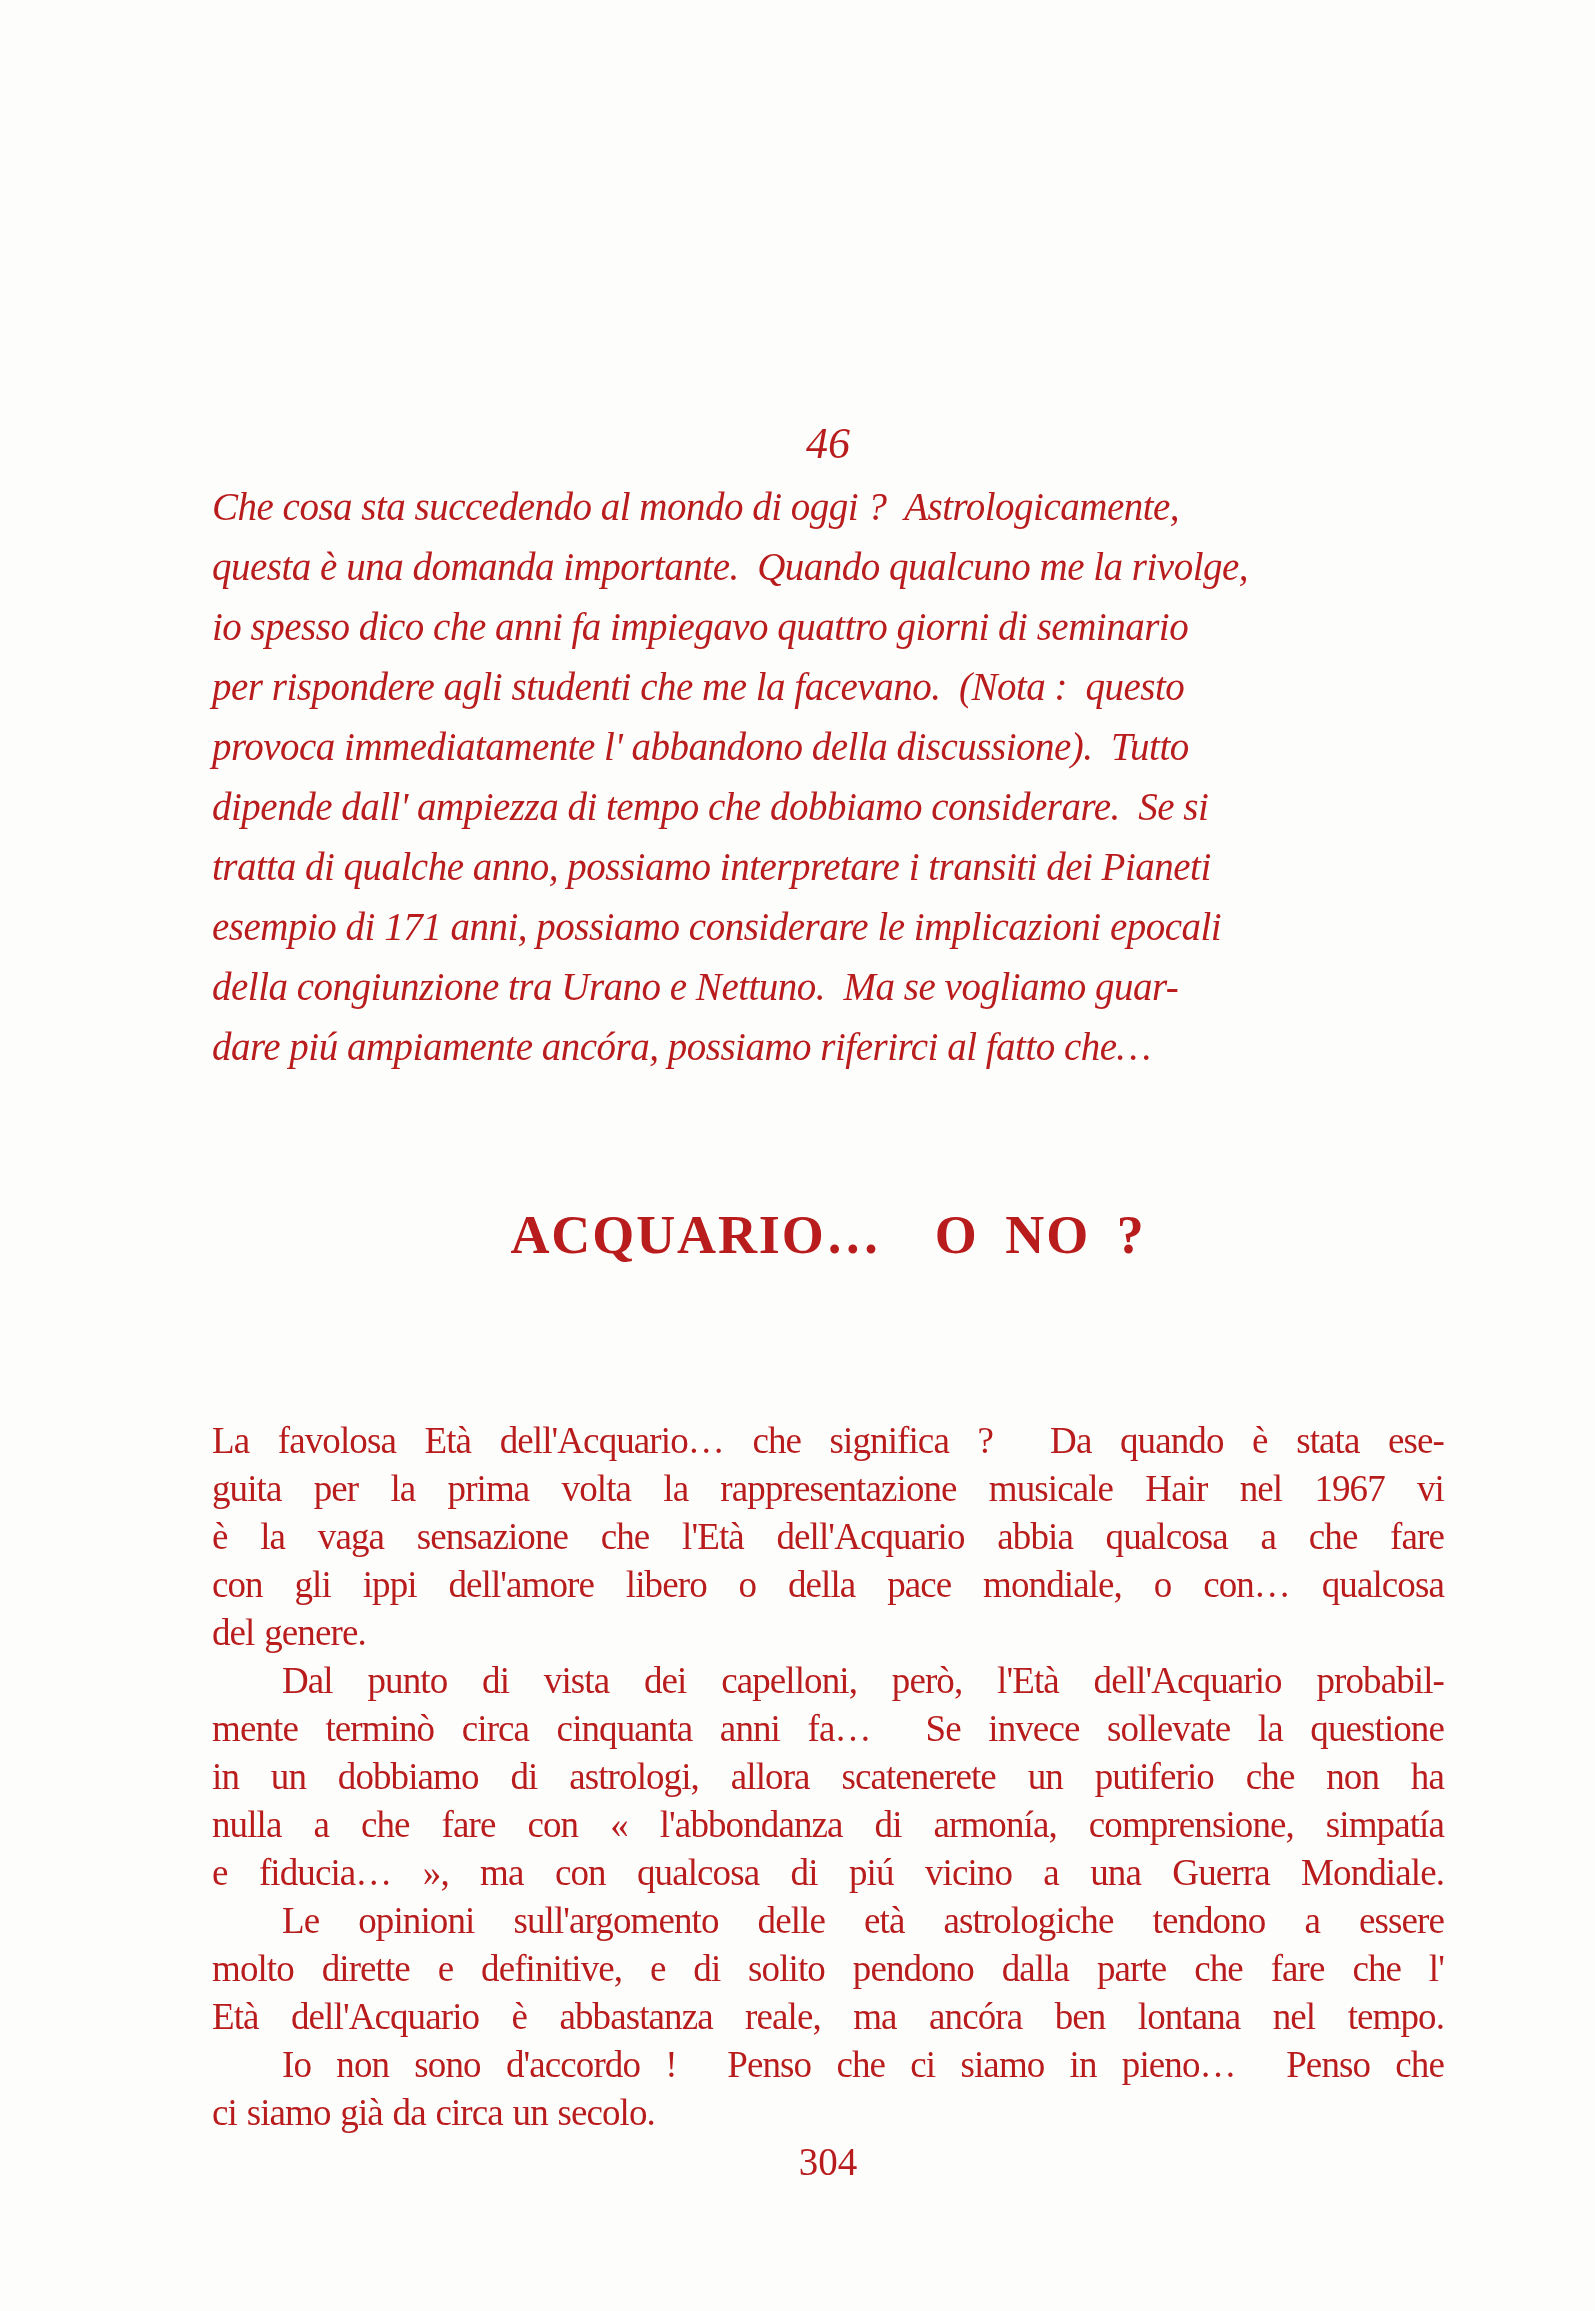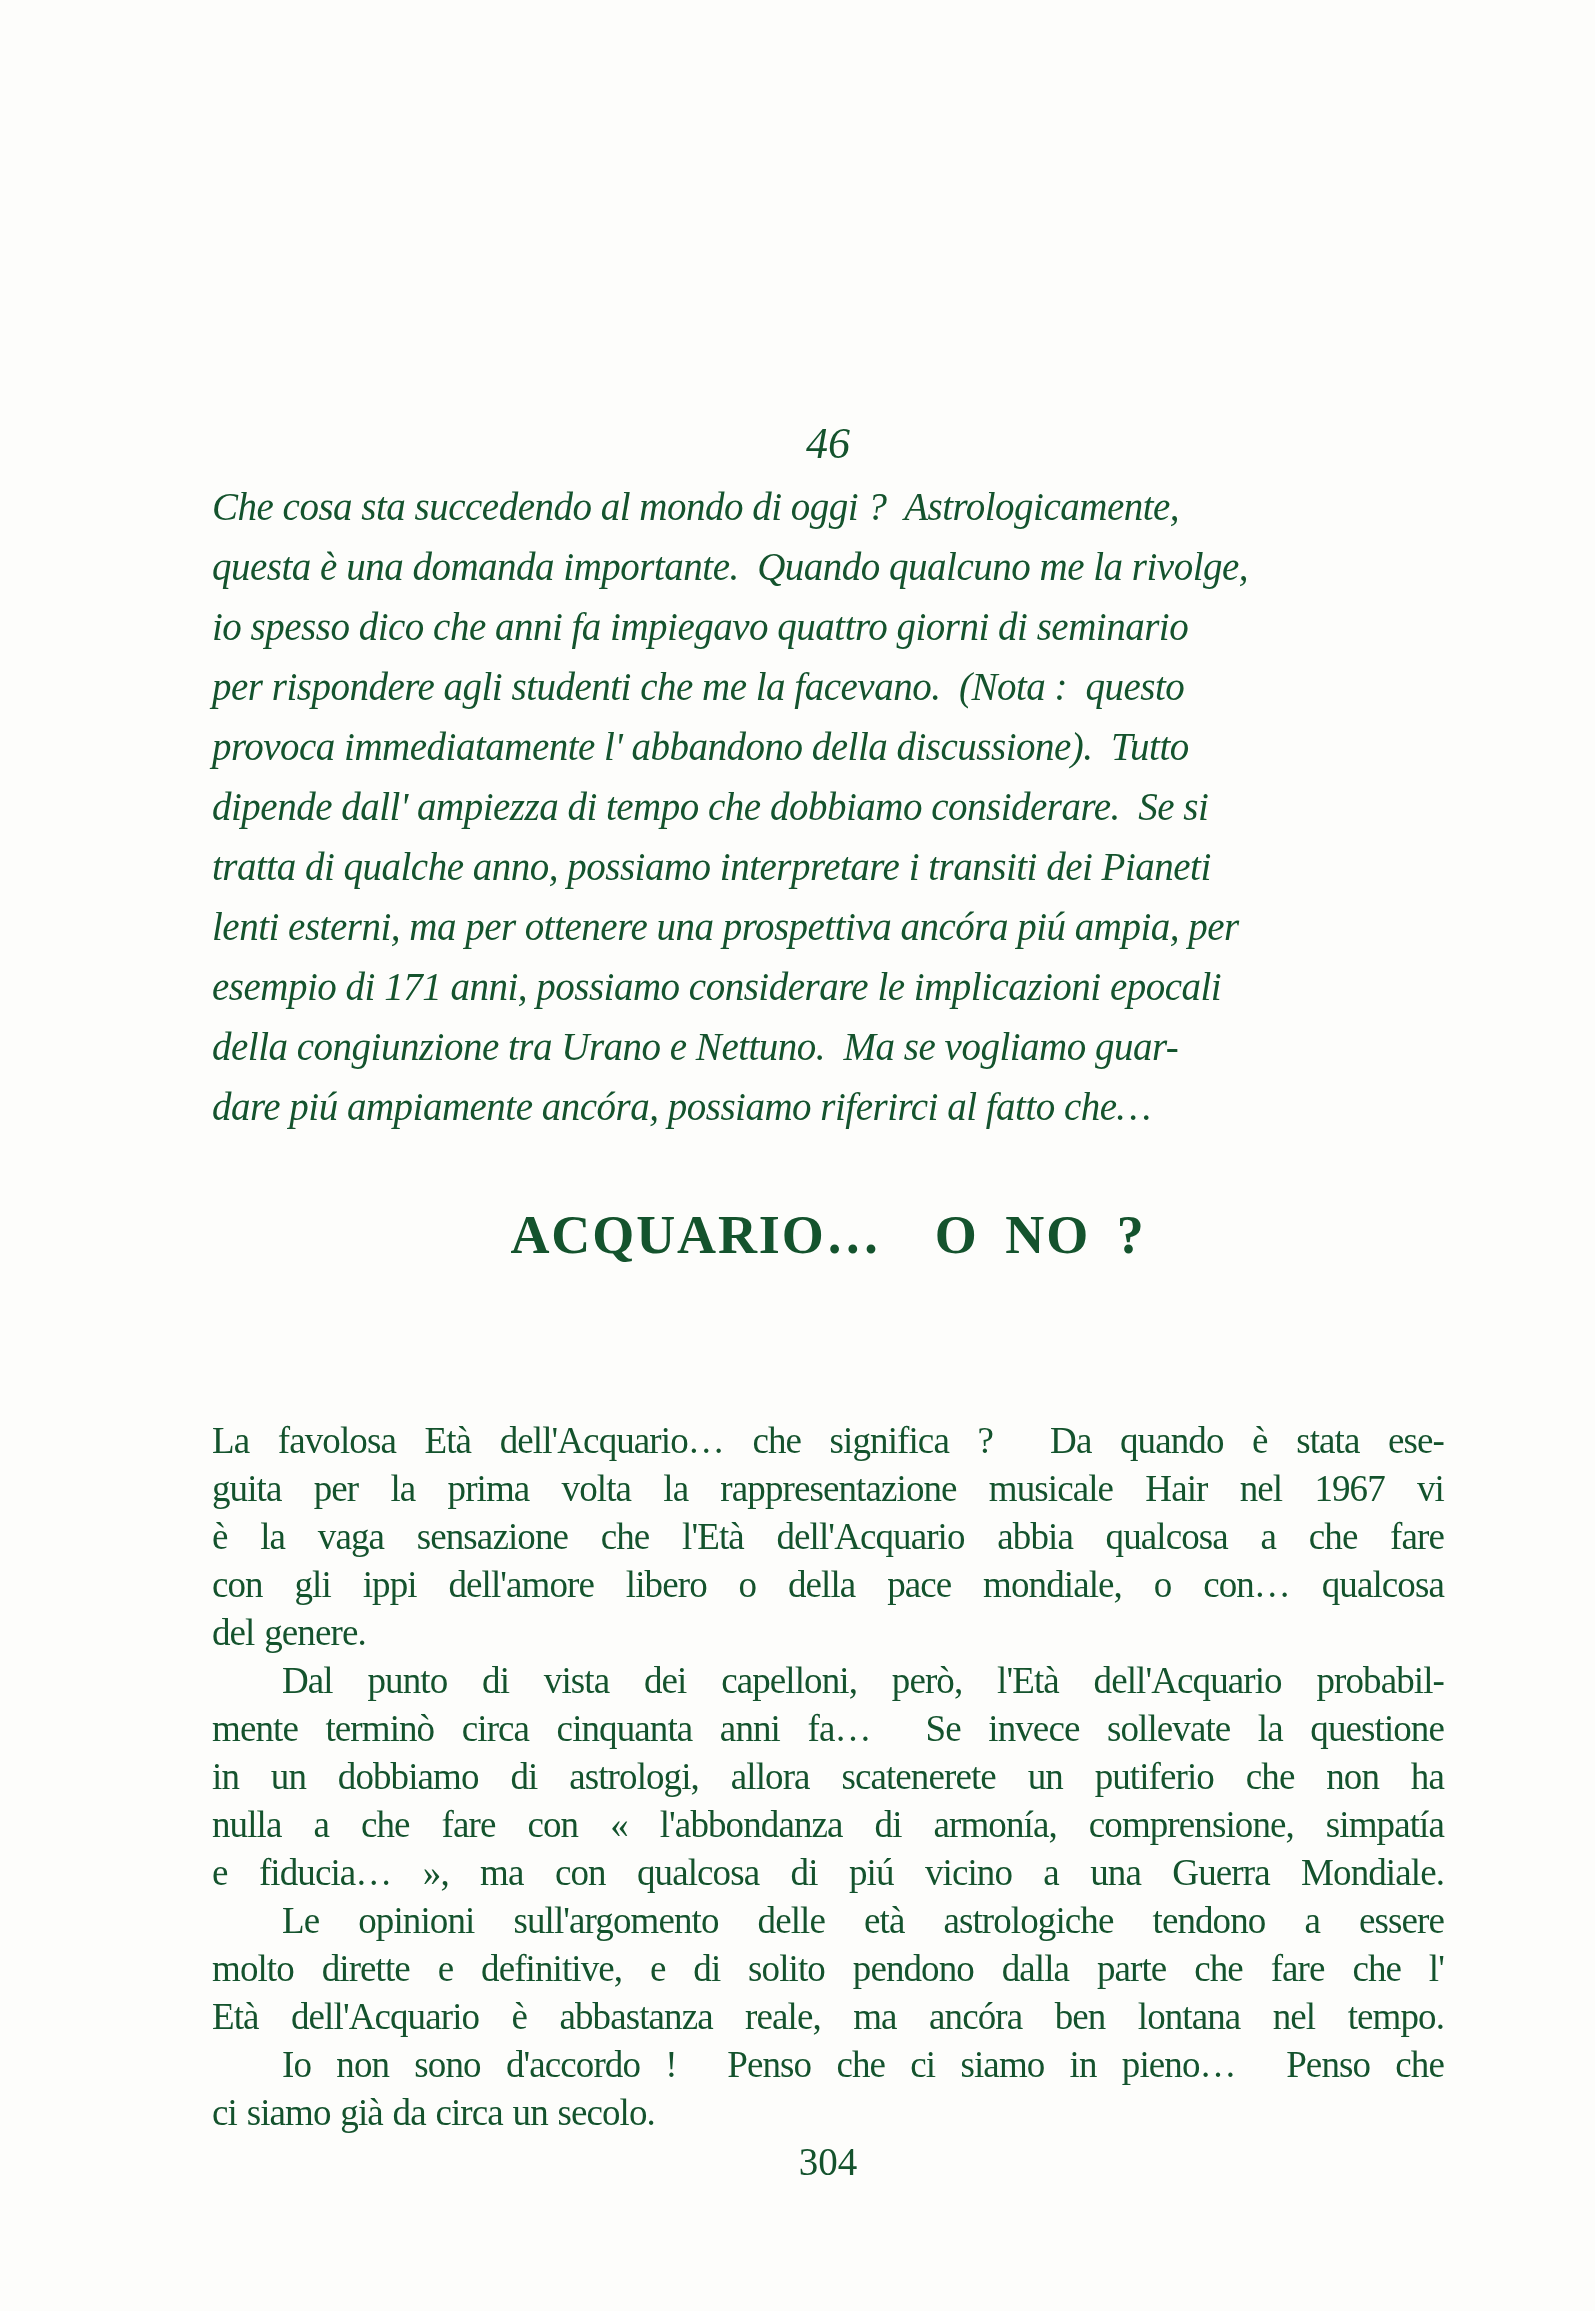--- a/index.html
+++ b/index.html
@@ -2,21 +2,21 @@
 <html lang="it" style="font-size:15px"><head>
 <meta charset="utf-8">
 <style>
   html,body{margin:0;padding:0;}
   body{background:#e8e8e8;}
   .sheet{
     position:relative;
     width:1596px;height:2312px;
     margin:0 auto;
     background:#fdfdfb;
-    color:#14532d;
+    color:#b91c1c;
     font-family:"Liberation Serif", serif;
     overflow:hidden;
   }
   .band{position:absolute;left:212px;width:1232px;}
   .chapter-num{
     top:418px;
     font-size:44px;
     font-style:italic;
     text-align:center;
   }
@@ -65,21 +65,20 @@
   <div class="band chapter-num">46</div>
 
   <div class="band epigraph">
       <div class="eline">Che cosa sta succedendo al mondo di oggi&nbsp;?&nbsp; Astrologicamente,</div>
       <div class="eline">questa è una domanda importante.&nbsp; Quando qualcuno me la rivolge,</div>
       <div class="eline">io spesso dico che anni fa impiegavo quattro giorni di seminario</div>
       <div class="eline">per rispondere agli studenti che me la facevano.&nbsp; (Nota&nbsp;:&nbsp; questo</div>
       <div class="eline">provoca immediatamente l' abbandono della discussione).&nbsp; Tutto</div>
       <div class="eline">dipende dall' ampiezza di tempo che dobbiamo considerare.&nbsp; Se si</div>
       <div class="eline">tratta di qualche anno, possiamo interpretare i transiti dei Pianeti</div>
-      <div class="eline">lenti esterni, ma per ottenere una prospettiva ancóra piú ampia, per</div>
       <div class="eline">esempio di 171 anni, possiamo considerare le implicazioni epocali</div>
       <div class="eline">della congiunzione tra Urano e Nettuno.&nbsp; Ma se vogliamo guar-</div>
       <div class="eline">dare piú ampiamente ancóra, possiamo riferirci al fatto che…</div>
     </div>
 
   <div class="band section-title">
       <div class="tline">ACQUARIO…&nbsp; O NO&nbsp;?</div>
     </div>
 
   <div class="band body-text">

